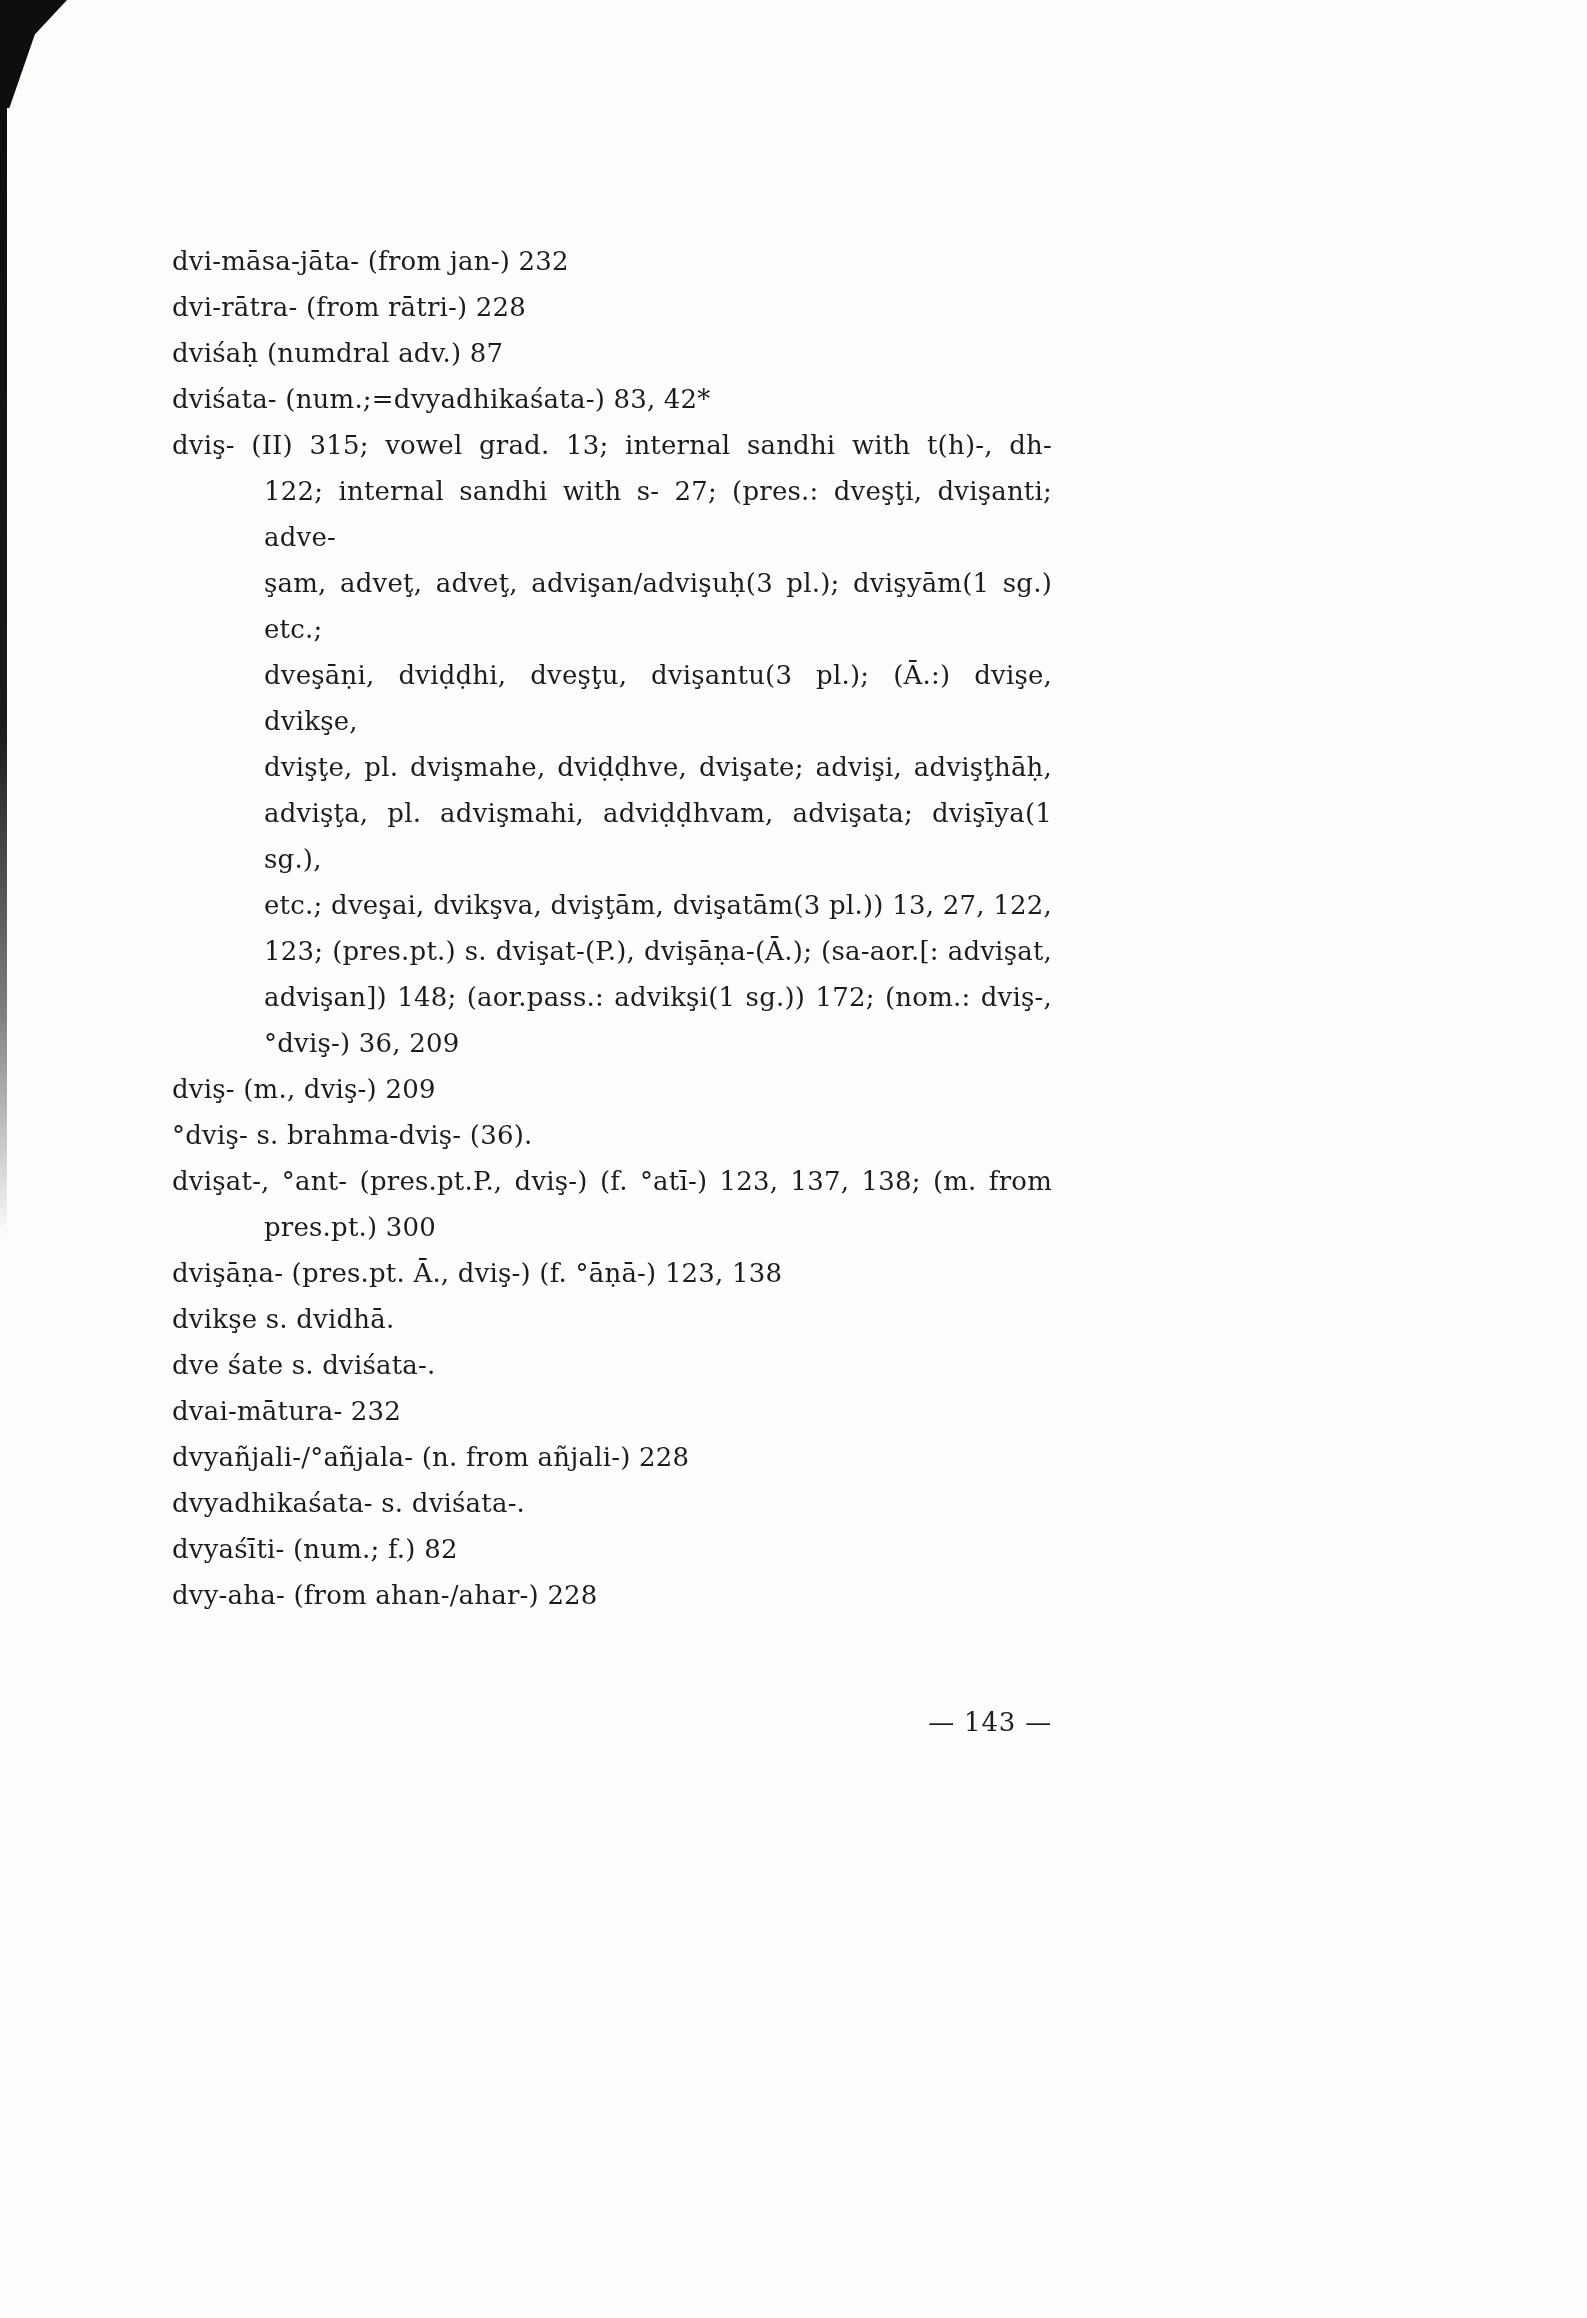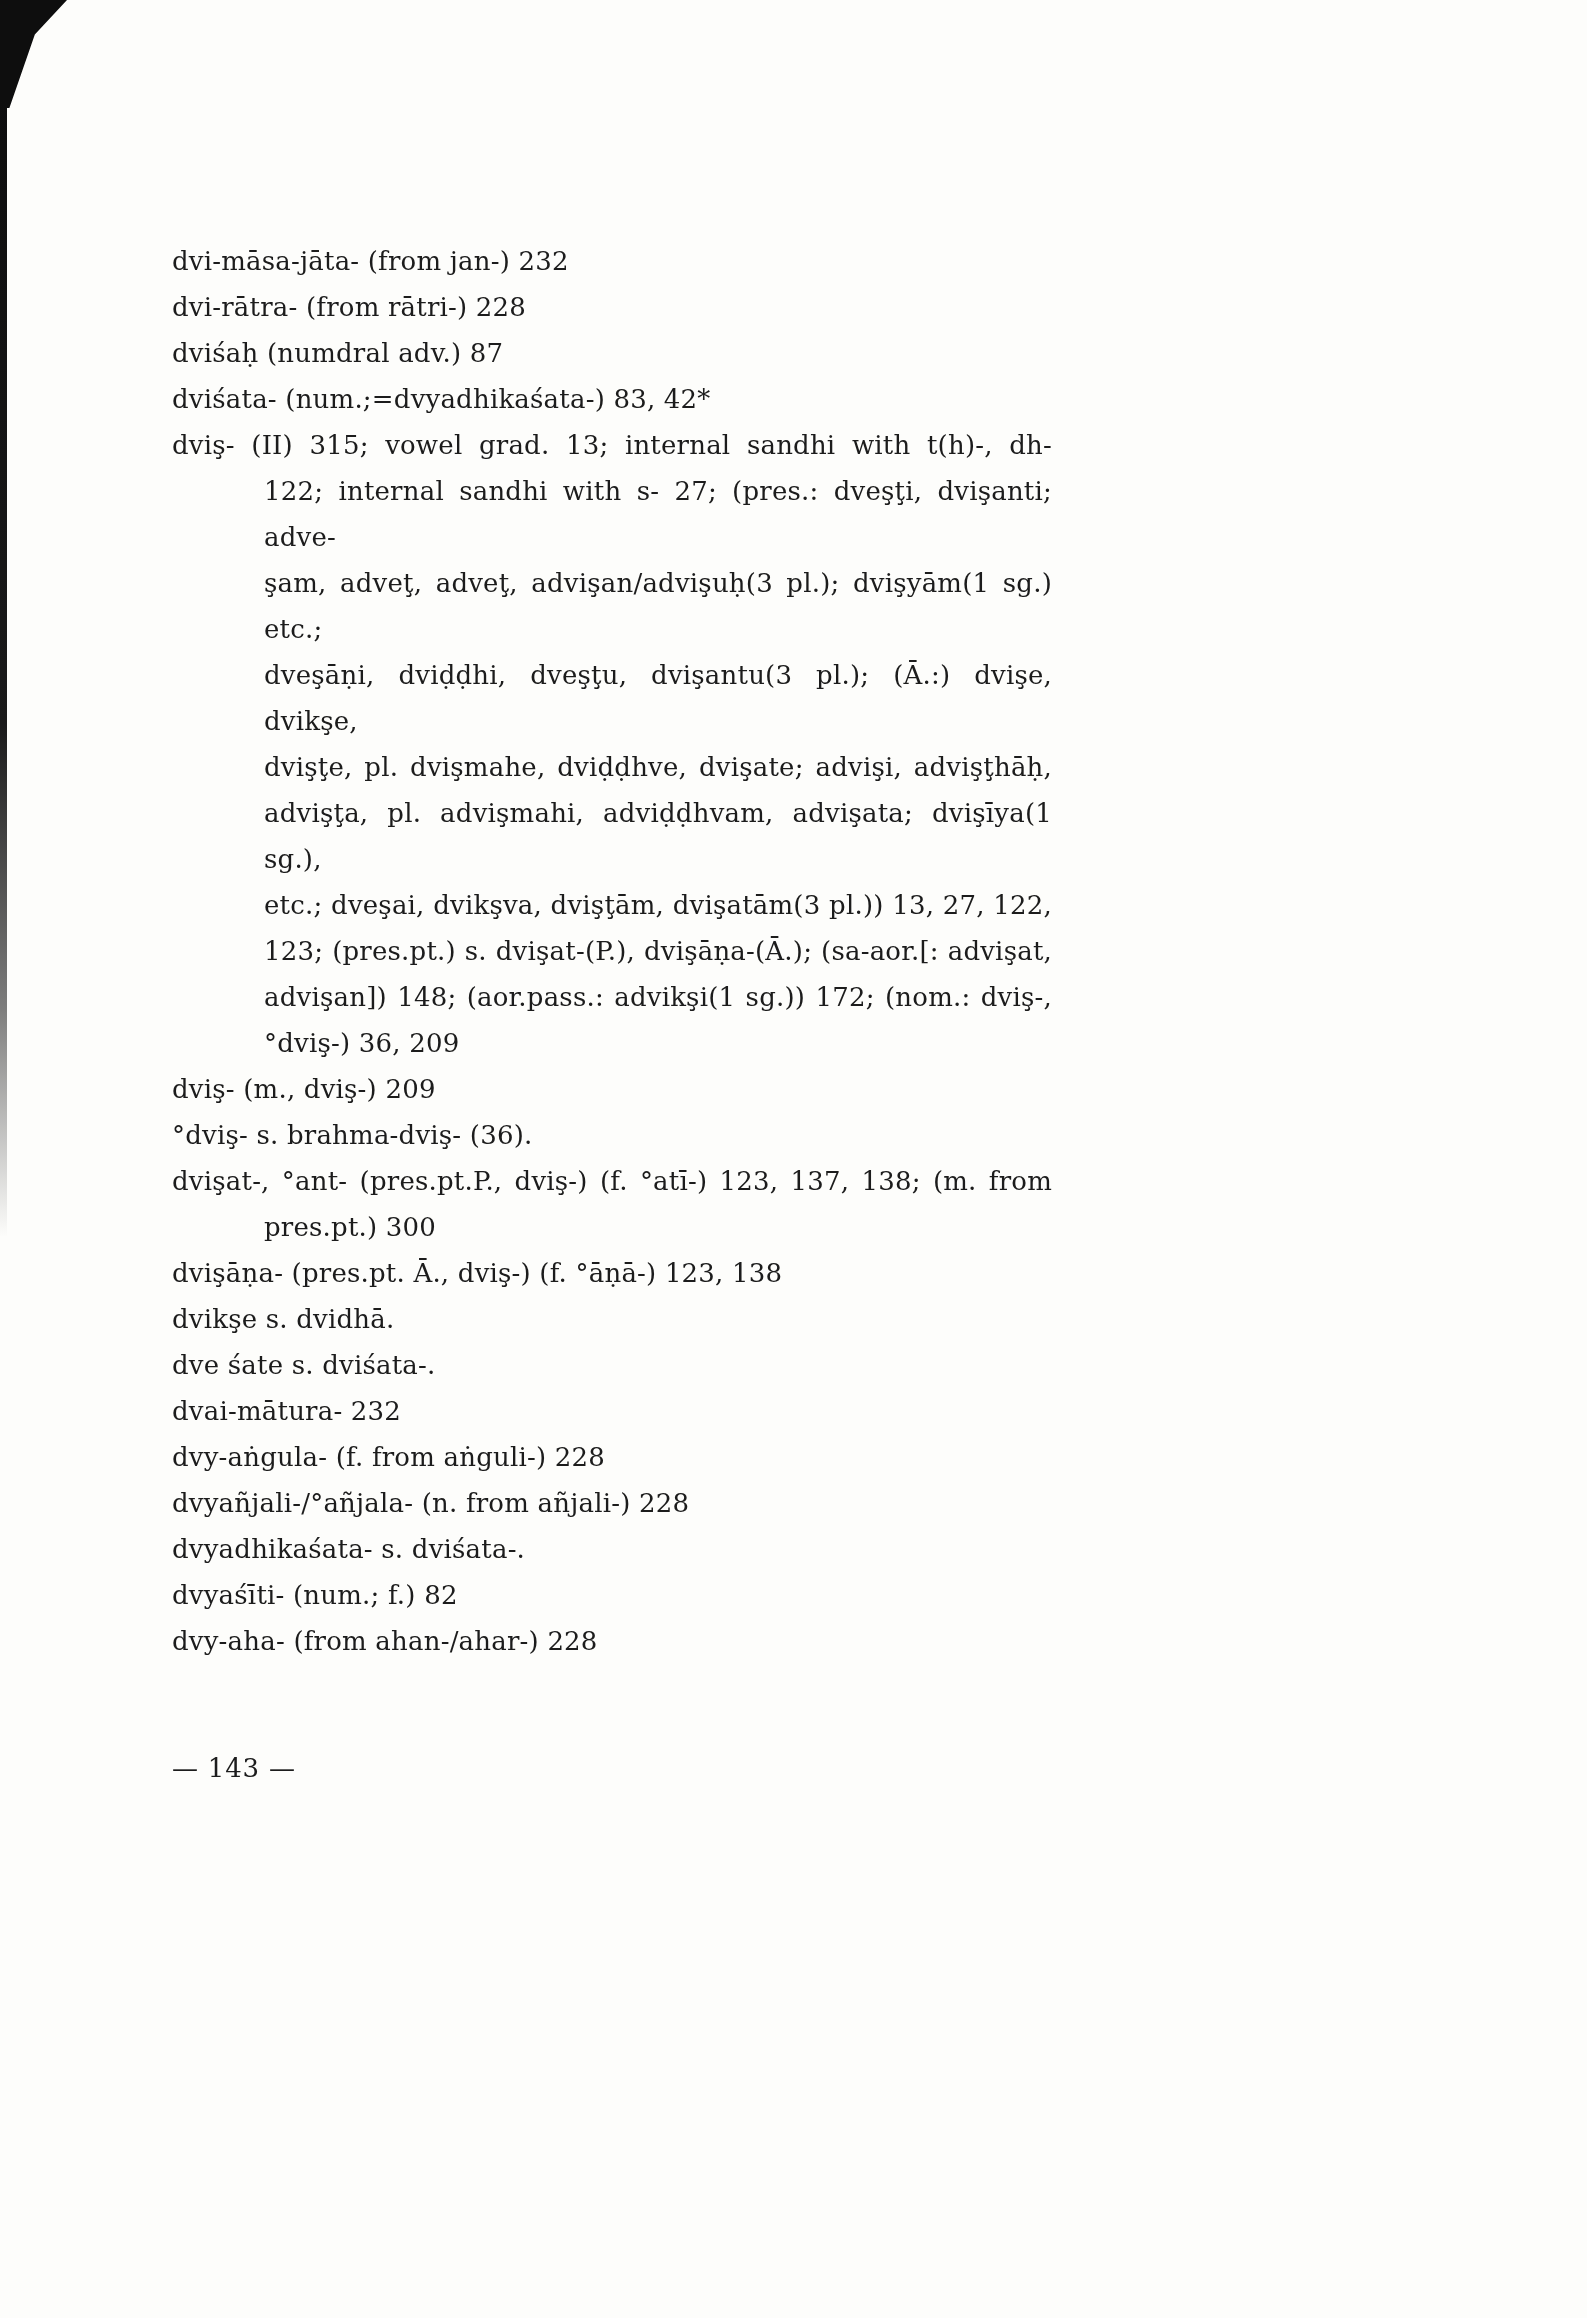--- a/index.html
+++ b/index.html
@@ -48,21 +48,21 @@
   }
   .just {
     text-align: justify;
     text-align-last: justify;
   }
   .cont.just {
     
   }
   .footer {
     margin-top: 81px;
-    text-align: left;
+    text-align: right;
     font-size: 26px;
     letter-spacing: 0.8px;
   }
 </style>
 </head>
 <body>
 
 <div class="page">
   <div class="corner-mark"></div>
   <div class="edge-line"></div>
@@ -84,21 +84,20 @@
       <div class="line cont just">advişan]) 148; (aor.pass.: advikşi(1 sg.)) 172; (nom.: dviş-,</div>
       <div class="line cont">°dviş-) 36, 209</div>
       <div class="line">dviş- (m., dviş-) 209</div>
       <div class="line">°dviş- s. brahma-dviş- (36).</div>
       <div class="line just">dvişat-, °ant- (pres.pt.P., dviş-) (f. °atī-) 123, 137, 138; (m. from</div>
       <div class="line cont">pres.pt.) 300</div>
       <div class="line">dvişāṇa- (pres.pt. Ā., dviş-) (f. °āṇā-) 123, 138</div>
       <div class="line">dvikşe s. dvidhā.</div>
       <div class="line">dve śate s. dviśata-.</div>
       <div class="line">dvai-mātura- 232</div>
-      <div class="line">dvy-aṅgula- (f. from aṅguli-) 228</div>
       <div class="line">dvyañjali-/°añjala- (n. from añjali-) 228</div>
       <div class="line">dvyadhikaśata- s. dviśata-.</div>
       <div class="line">dvyaśīti- (num.; f.) 82</div>
       <div class="line">dvy-aha- (from ahan-/ahar-) 228</div>
       <div class="footer">— 143 —</div>
     </div>
 </div>
 
 
 </body></html>

